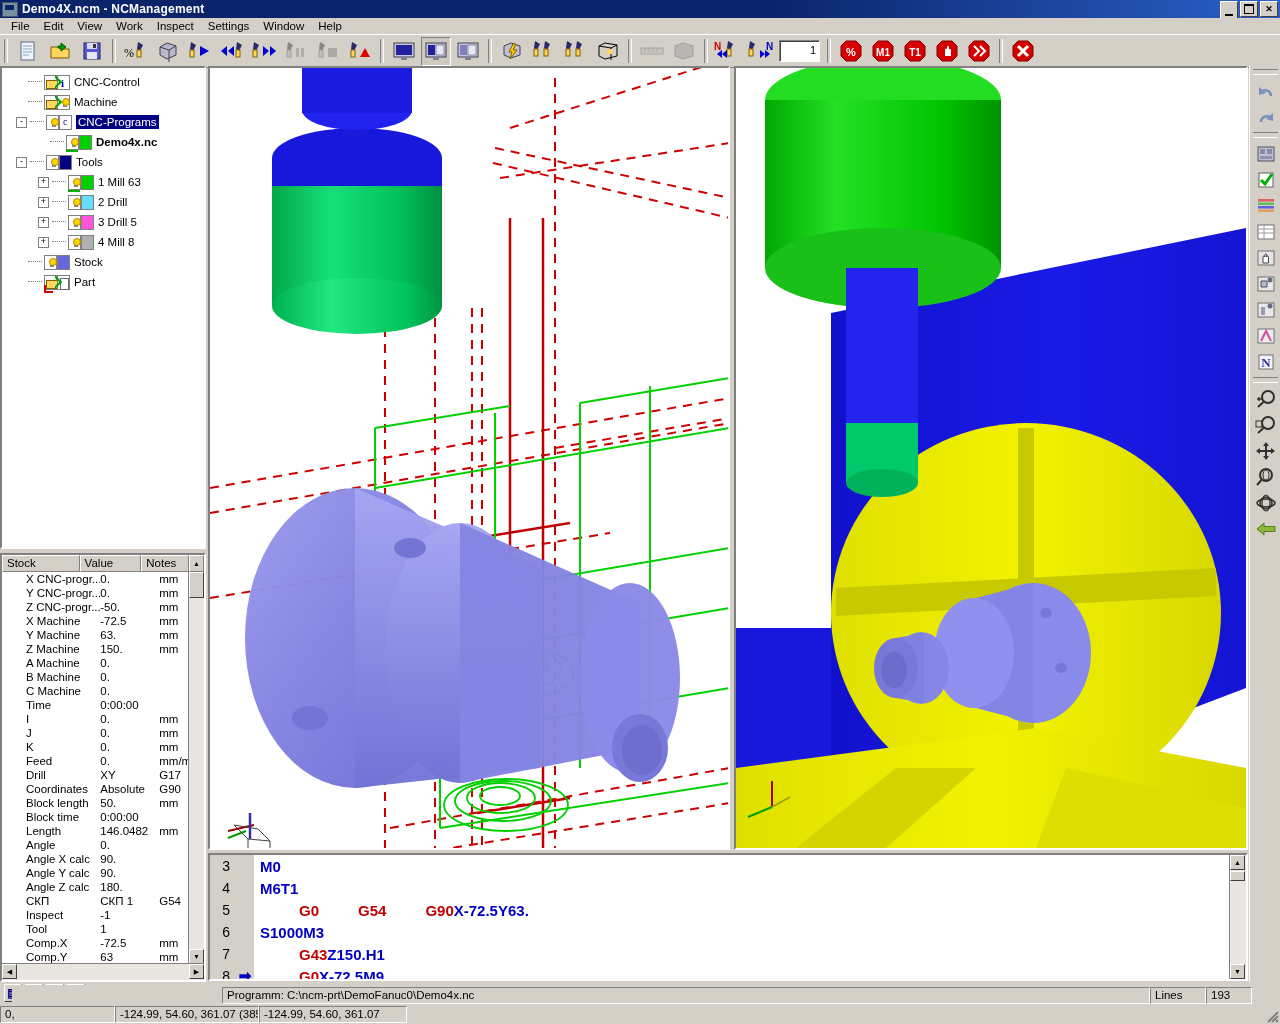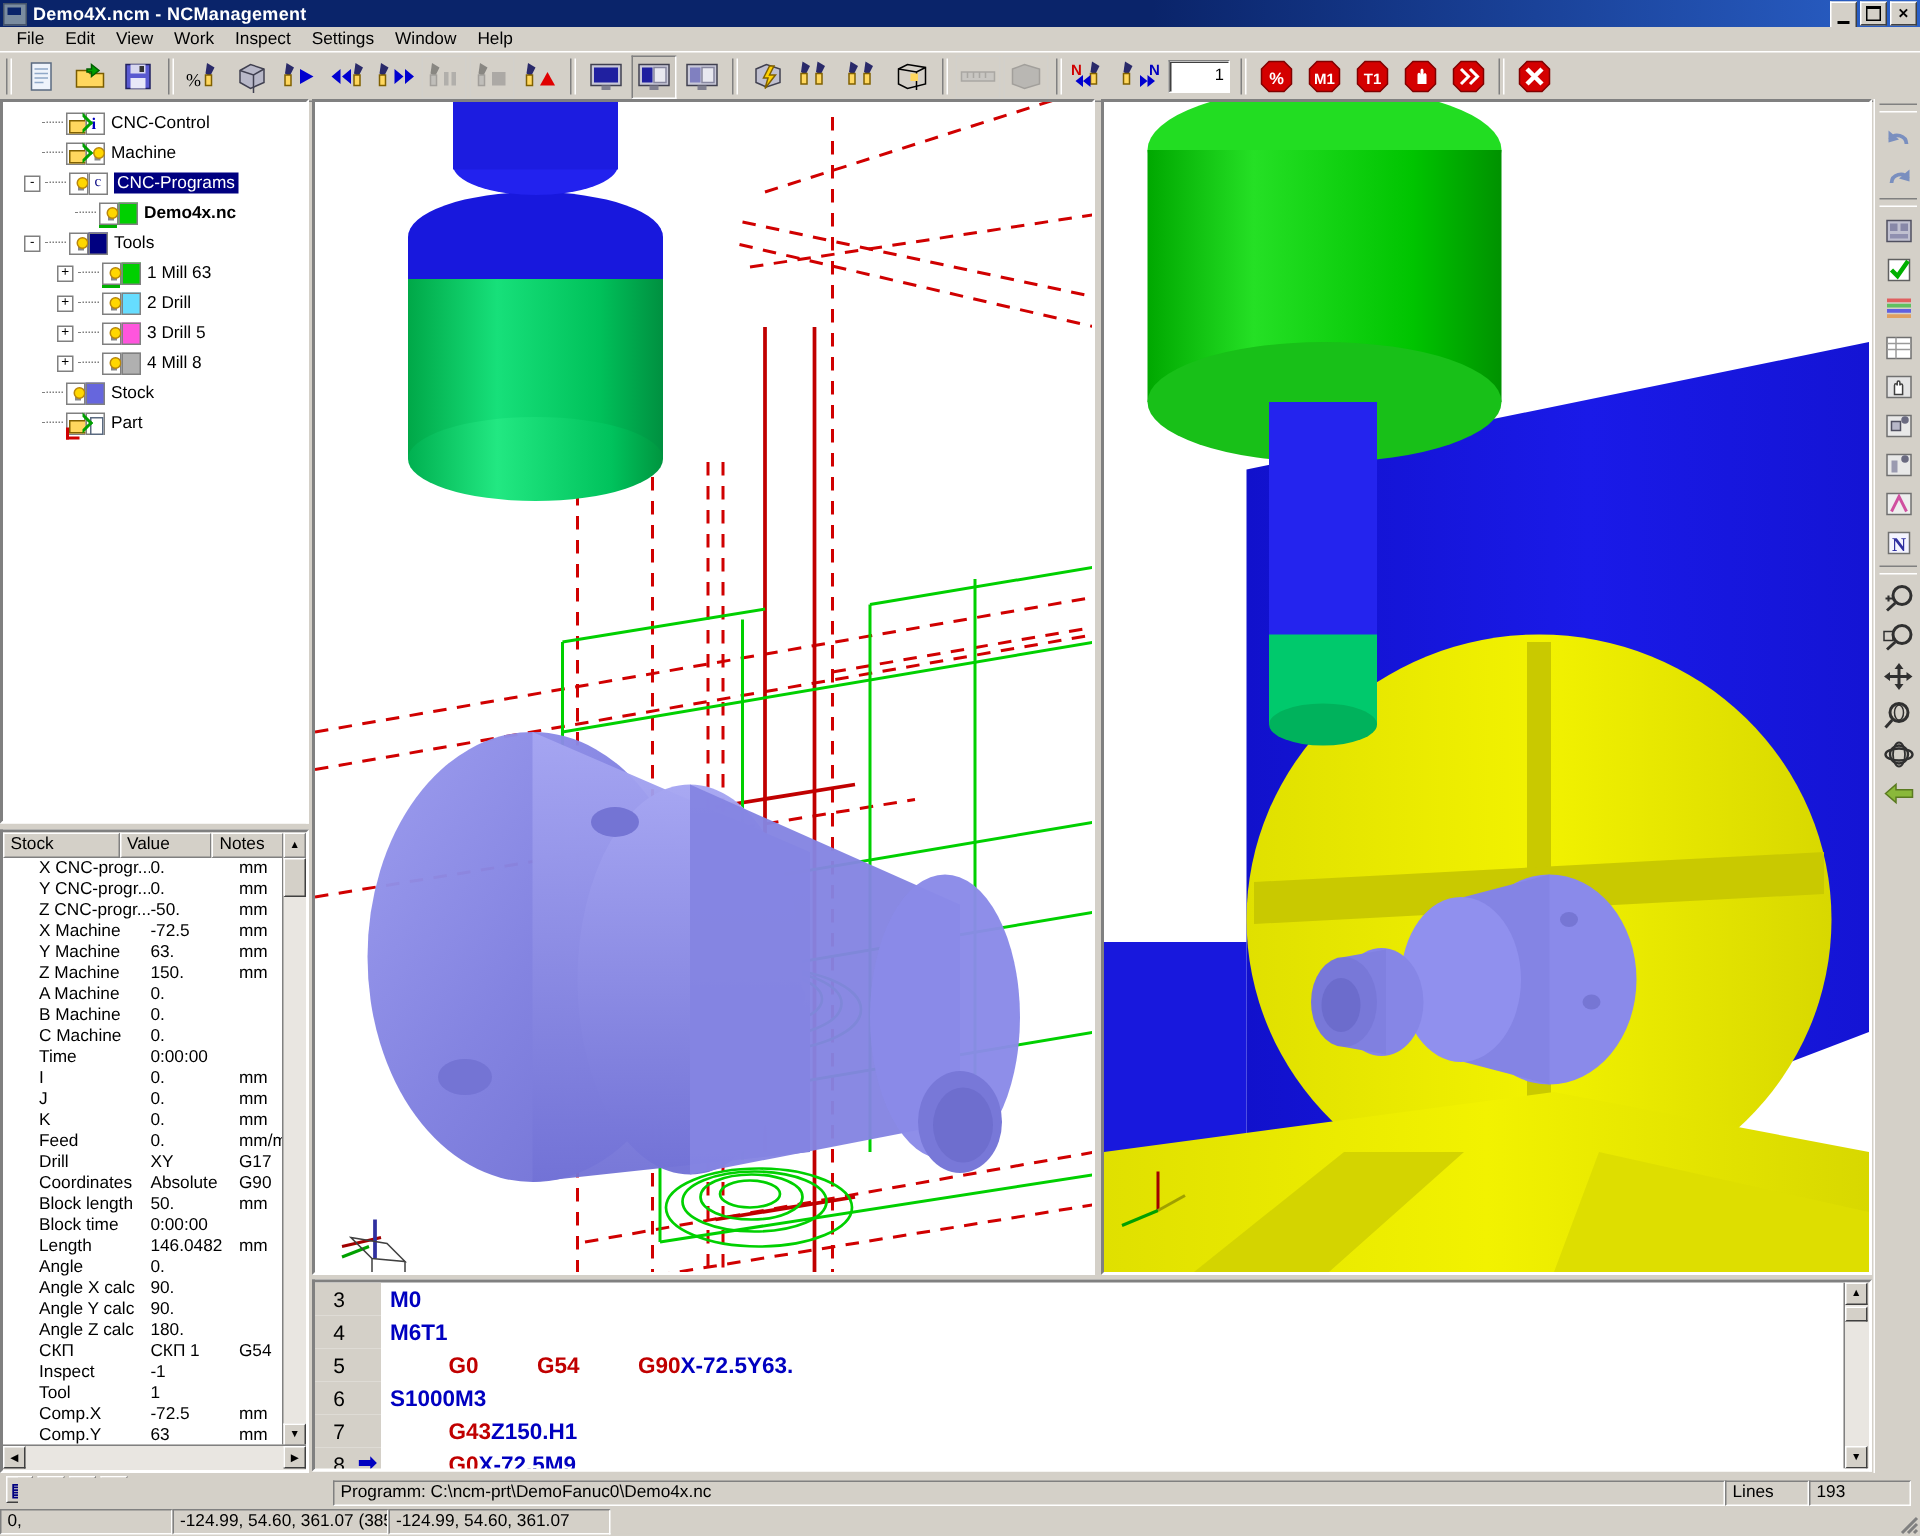--- a/index.html
+++ b/index.html
@@ -1053,21 +1053,21 @@
     <div class="code-scroll">
       <div class="sb-arrow" style="position:absolute;top:0;left:0;">▲</div>
       <div style="position:absolute;top:16px;left:0;width:15px;height:10px;background:#d4d0c8;border:1px solid;border-color:#fff #404040 #404040 #fff;box-sizing:border-box;"></div>
       <div class="sb-arrow" style="position:absolute;bottom:0;left:0;">▼</div>
     </div>
   </div>
 
   <div class="statusrow1">
     <div class="sfield" style="width:928px;margin-left:210px;">Programm: C:\ncm-prt\DemoFanuc0\Demo4x.nc</div>
     <div class="sfield" style="width:56px;">Lines</div>
-    <div class="sfield" style="width:68px;">193</div>
+    <div class="sfield" style="width:46px;">193</div>
   </div>
 
   <div class="statusrow2">
     <div class="sfield" style="width:115px;">0,</div>
     <div class="sfield" style="width:144px;">-124.99,  54.60, 361.07 (385.98</div>
     <div class="sfield" style="width:148px;">-124.99,  54.60, 361.07</div>
     <div class="grip">
       <svg width="14" height="14">
           <path d="M13 3L3 13M13 7L7 13M13 11L11 13" stroke="#808080" stroke-width="2"></path>
         </svg>

